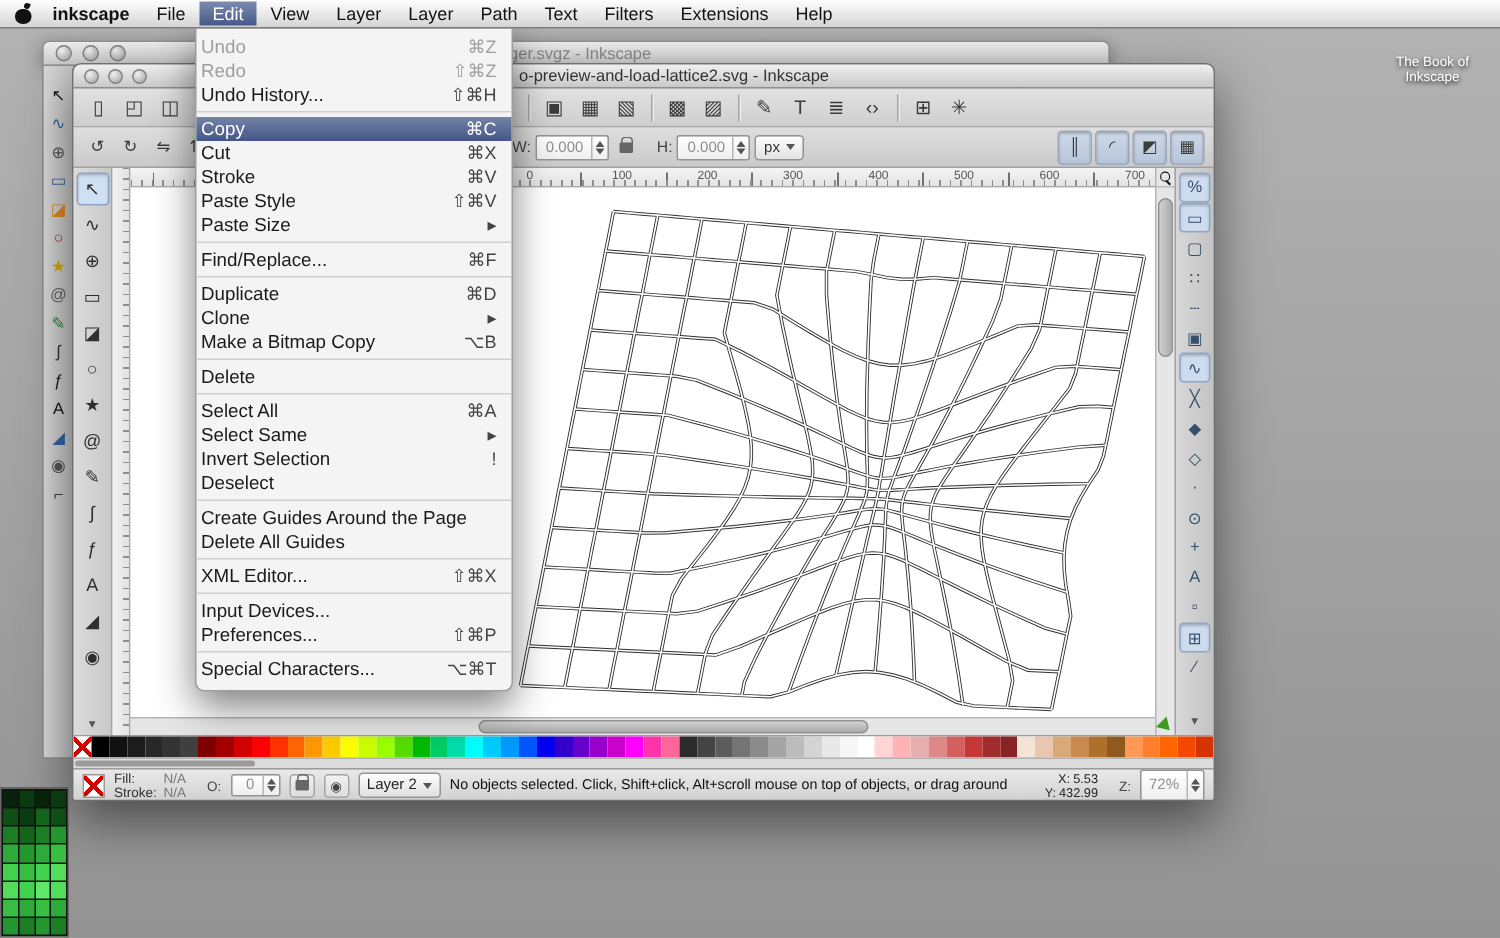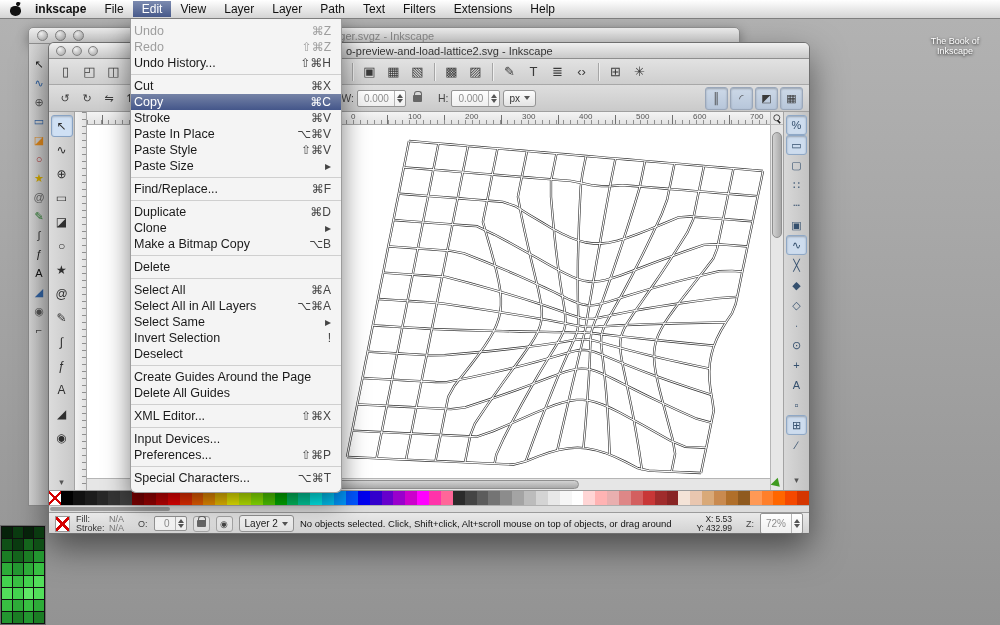--- a/index.html
+++ b/index.html
@@ -721,37 +721,33 @@
       </div>
       <div class="mi disabled">
         <span>Redo</span>
         <span class="sc">⇧⌘Z</span>
       </div>
       <div class="mi">
         <span>Undo History...</span>
         <span class="sc">⇧⌘H</span>
       </div>
       <div class="msep"></div>
-      <div class="mi">
-        <span>Cut</span>
-        <span class="sc">⌘X</span>
-      </div>
       <div class="mi hl">
         <span>Copy</span>
         <span class="sc">⌘C</span>
       </div>
       <div class="mi">
+        <span>Cut</span>
+        <span class="sc">⌘X</span>
+      </div>
+      <div class="mi">
         <span>Stroke</span>
         <span class="sc">⌘V</span>
       </div>
       <div class="mi">
-        <span>Paste In Place</span>
-        <span class="sc">⌥⌘V</span>
-      </div>
-      <div class="mi">
         <span>Paste Style</span>
         <span class="sc">⇧⌘V</span>
       </div>
       <div class="mi">
         <span>Paste Size</span>
         <span class="sc">▸</span>
       </div>
       <div class="msep"></div>
       <div class="mi">
         <span>Find/Replace...</span>
@@ -773,24 +769,20 @@
       <div class="msep"></div>
       <div class="mi">
         <span>Delete</span>
       </div>
       <div class="msep"></div>
       <div class="mi">
         <span>Select All</span>
         <span class="sc">⌘A</span>
       </div>
       <div class="mi">
-        <span>Select All in All Layers</span>
-        <span class="sc">⌥⌘A</span>
-      </div>
-      <div class="mi">
         <span>Select Same</span>
         <span class="sc">▸</span>
       </div>
       <div class="mi">
         <span>Invert Selection</span>
         <span class="sc">!</span>
       </div>
       <div class="mi">
         <span>Deselect</span>
       </div>

